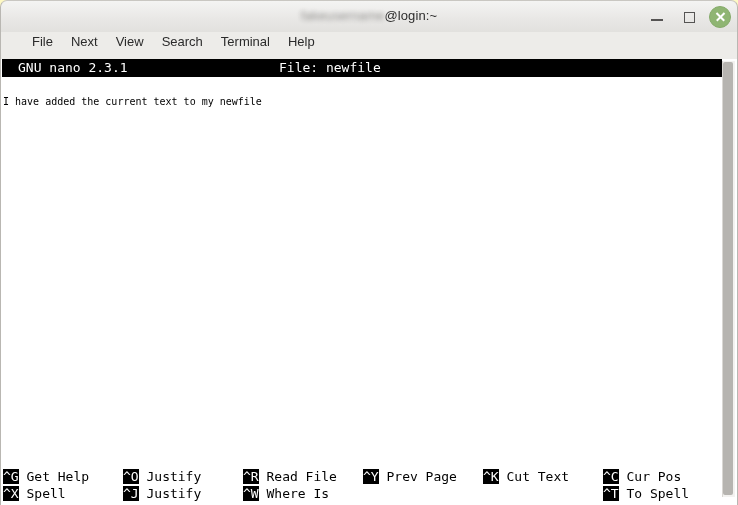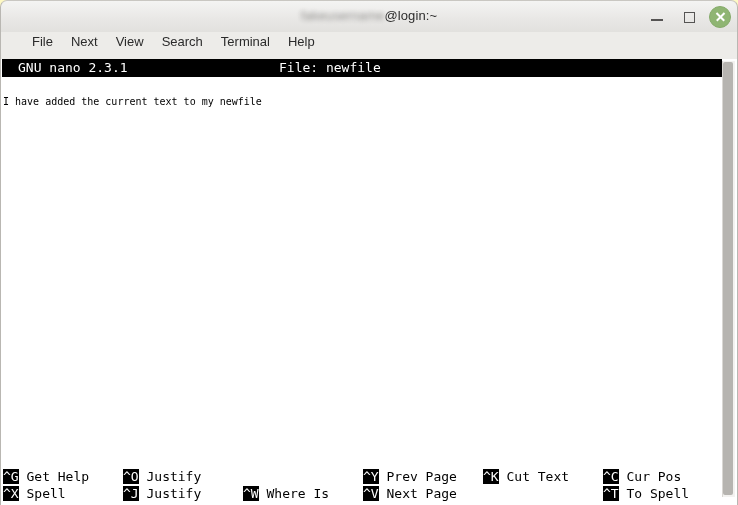--- a/index.html
+++ b/index.html
@@ -255,29 +255,29 @@
       <span id="nano-version">GNU nano 2.3.1</span>
       <span id="nano-file">File: newfile</span>
     </div>
 
     <div id="nano-edit">I have added the current text to my newfile</div>
 
     <div id="nano-help">
       <div class="help-row">
         <span class="help-cell" style="left:0px"><span class="help-key">^G</span><span class="help-label"> Get Help</span></span>
         <span class="help-cell" style="left:120px"><span class="help-key">^O</span><span class="help-label"> Justify</span></span>
+        <span class="help-cell" style="left:240px"><span class="help-key">^R</span><span class="help-label"> Read File</span></span>
         <span class="help-cell" style="left:360px"><span class="help-key">^Y</span><span class="help-label"> Prev Page</span></span>
         <span class="help-cell" style="left:480px"><span class="help-key">^K</span><span class="help-label"> Cut Text</span></span>
         <span class="help-cell" style="left:600px"><span class="help-key">^C</span><span class="help-label"> Cur Pos</span></span>
       </div>
       <div class="help-row">
         <span class="help-cell" style="left:0px"><span class="help-key">^X</span><span class="help-label"> Spell</span></span>
         <span class="help-cell" style="left:120px"><span class="help-key">^J</span><span class="help-label"> Justify</span></span>
         <span class="help-cell" style="left:240px"><span class="help-key">^W</span><span class="help-label"> Where Is</span></span>
-        <span class="help-cell" style="left:360px"><span class="help-key">^V</span><span class="help-label"> Next Page</span></span>
         <span class="help-cell" style="left:600px"><span class="help-key">^T</span><span class="help-label"> To Spell</span></span>
       </div>
     </div>
 
   </div>
 
   <div id="scrollbar-track"></div>
   <div id="scrollbar-thumb"></div>
 
 </div>

